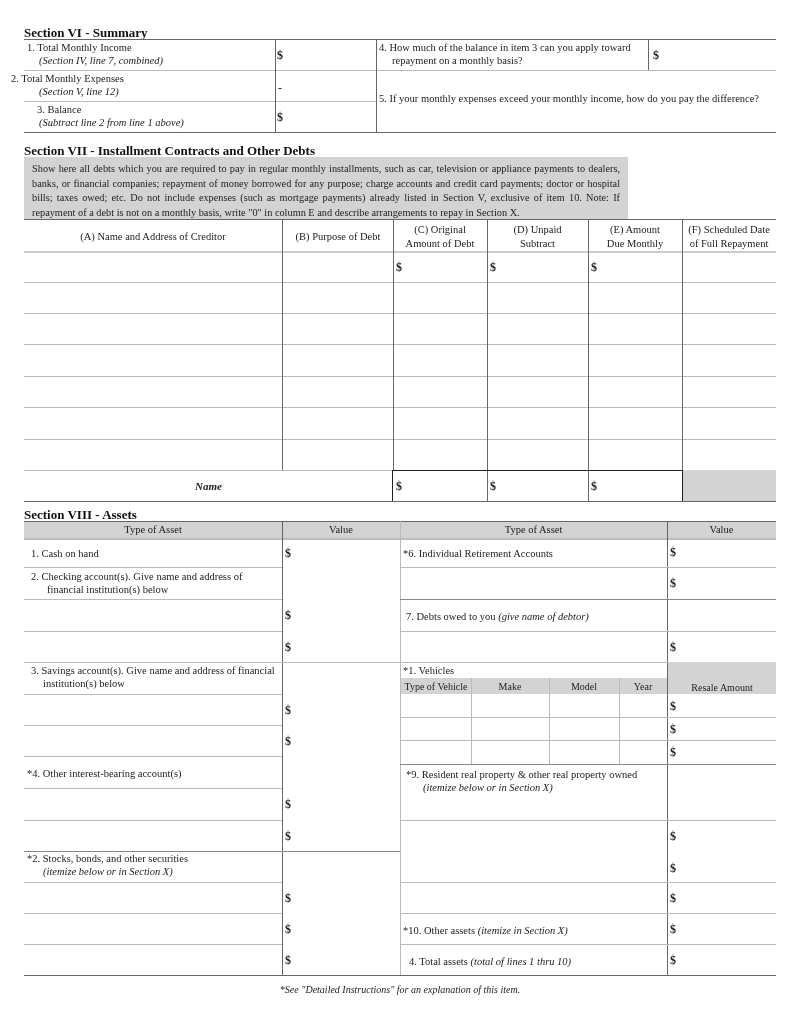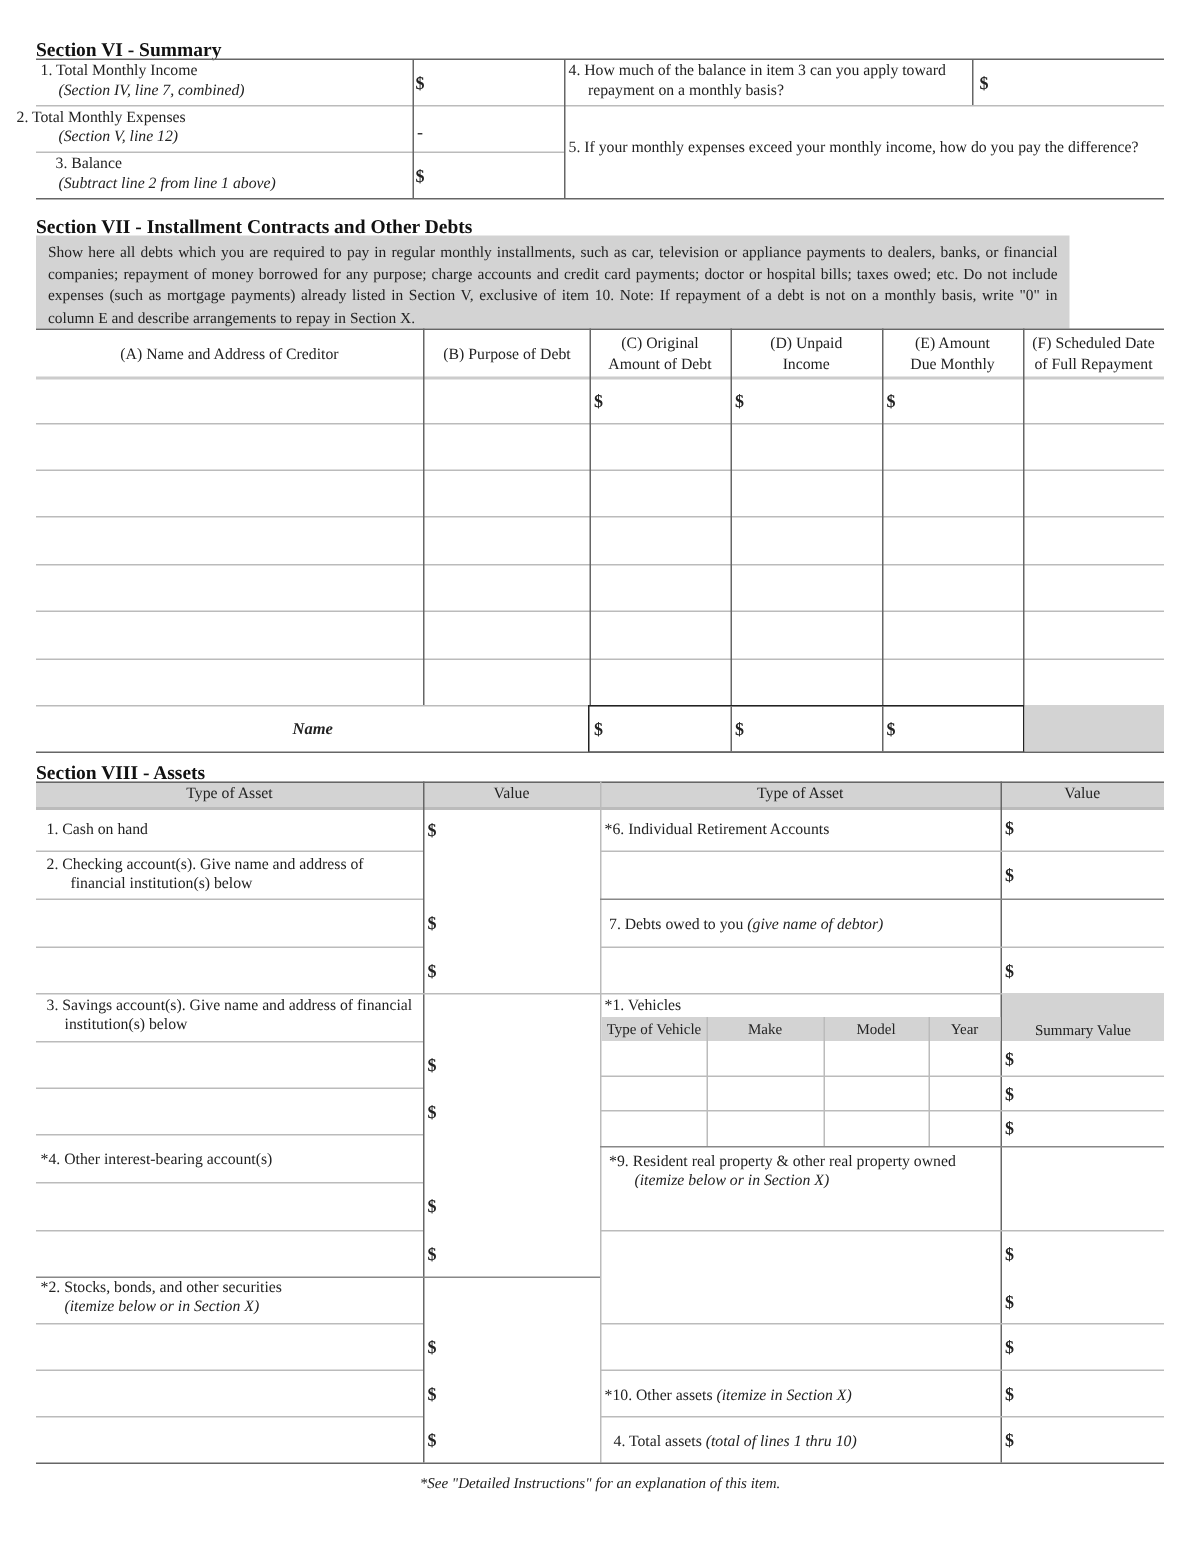--- a/index.html
+++ b/index.html
@@ -54,31 +54,31 @@
 
 <div class="txt" style="left:379px; top:41px;">4.  How much of the balance in item 3 can you apply toward</div>
 <div class="txt" style="left:392px; top:54px;">repayment on a monthly basis?</div>
 <div class="field" style="left:649px; top:41px; width:126px; height:29px;">
   <span class="dollar" style="left:4px; top:7px;">$</span>
 </div>
 <div class="txt" style="left:379px; top:72px;margin-top:20px;">5.  If your monthly expenses exceed your monthly income, how do you pay the difference?</div>
 <div class="field" style="left:378px; top:86px; width:397px; height:45px;"></div>
 
 <div class="sec-title" style="top:143px;">Section VII - Installment Contracts and Other Debts</div>
-<div class="note" style="left:24px; top:157px; width:689px; height:62px;">
+<div class="note" style="left:24px; top:157px; width:604px; height:62px;">
   <p>Show here all debts which you are required to pay in regular monthly installments, such as car, television or appliance payments to dealers, banks, or financial companies; repayment of money borrowed for any purpose; charge accounts and credit card payments; doctor or hospital bills; taxes owed; etc. Do not include expenses (such as mortgage payments) already listed in Section V, exclusive of item 10. Note: If repayment of a debt is not on a monthly basis, write "0" in column E and describe arrangements to repay in Section X.</p>
 </div>
 <div class="hl dark" style="left:24px; width:752px; top:219px;"></div>
 
 <div class="txt center" style="left:24px; width:258px; top:230px;">(A) Name and Address of Creditor</div>
 <div class="txt center" style="left:283px; width:110px; top:230px;">(B) Purpose of Debt</div>
 <div class="txt center" style="left:393px; width:94px; top:223px;">(C) Original</div>
 <div class="txt center" style="left:393px; width:94px; top:237px;">Amount of Debt</div>
 <div class="txt center" style="left:487px; width:101px; top:223px;">(D) Unpaid</div>
-<div class="txt center" style="left:487px; width:101px; top:237px;">Income</div>
+<div class="txt center" style="left:487px; width:101px; top:237px;">Subtract</div>
 <div class="txt center" style="left:588px; width:94px; top:223px;">(E) Amount</div>
 <div class="txt center" style="left:588px; width:94px; top:237px;">Due Monthly</div>
 <div class="txt center" style="left:682px; width:94px; top:223px;">(F) Scheduled Date</div>
 <div class="txt center" style="left:682px; width:94px; top:237px;">of Full Repayment</div>
 
 <div class="hl" style="left:24px; width:752px; top:251px; border-top:2px solid #ccc;"></div>
 
 <div class="hl" style="left:24px; width:752px; top:282px;"></div>
 <div class="hl" style="left:24px; width:752px; top:313px;"></div>
 <div class="hl" style="left:24px; width:752px; top:344px;"></div>
@@ -227,21 +227,21 @@
 </div>
 <div class="hl" style="left:400px; width:376px; top:662px;"></div>
 
 <div class="txt" style="left:403px; top:664px;">*1.   Vehicles</div>
 <div class="fill gray" style="left:401px; top:678px; width:266px; height:16px;"></div>
 <div class="fill gray" style="left:668px; top:662px; width:108px; height:32px;"></div>
 <div class="txt center" style="left:401px; width:70px; top:680px; font-size:10px;">Type of Vehicle</div>
 <div class="txt center" style="left:471px; width:78px; top:680px; font-size:10px;">Make</div>
 <div class="txt center" style="left:549px; width:70px; top:680px; font-size:10px;">Model</div>
 <div class="txt center" style="left:619px; width:48px; top:680px; font-size:10px;">Year</div>
-<div class="txt center" style="left:668px; width:108px; top:681px; font-size:10px;">Summary Value</div>
+<div class="txt center" style="left:668px; width:108px; top:681px; font-size:10px;">Resale Amount</div>
 <div class="vl light" style="left:471px; top:678px; height:86px;"></div>
 <div class="vl light" style="left:549px; top:678px; height:86px;"></div>
 <div class="vl light" style="left:619px; top:678px; height:86px;"></div>
 
 <div class="field" style="left:401px; top:695px; width:266px; height:22px;"></div>
 <div class="field" style="left:668px; top:695px; width:108px; height:22px;">
   <span class="dollar" style="left:2px; top:4px;">$</span>
 </div>
 <div class="hl" style="left:400px; width:376px; top:717px;"></div>
 <div class="field" style="left:401px; top:718px; width:266px; height:22px;"></div>

